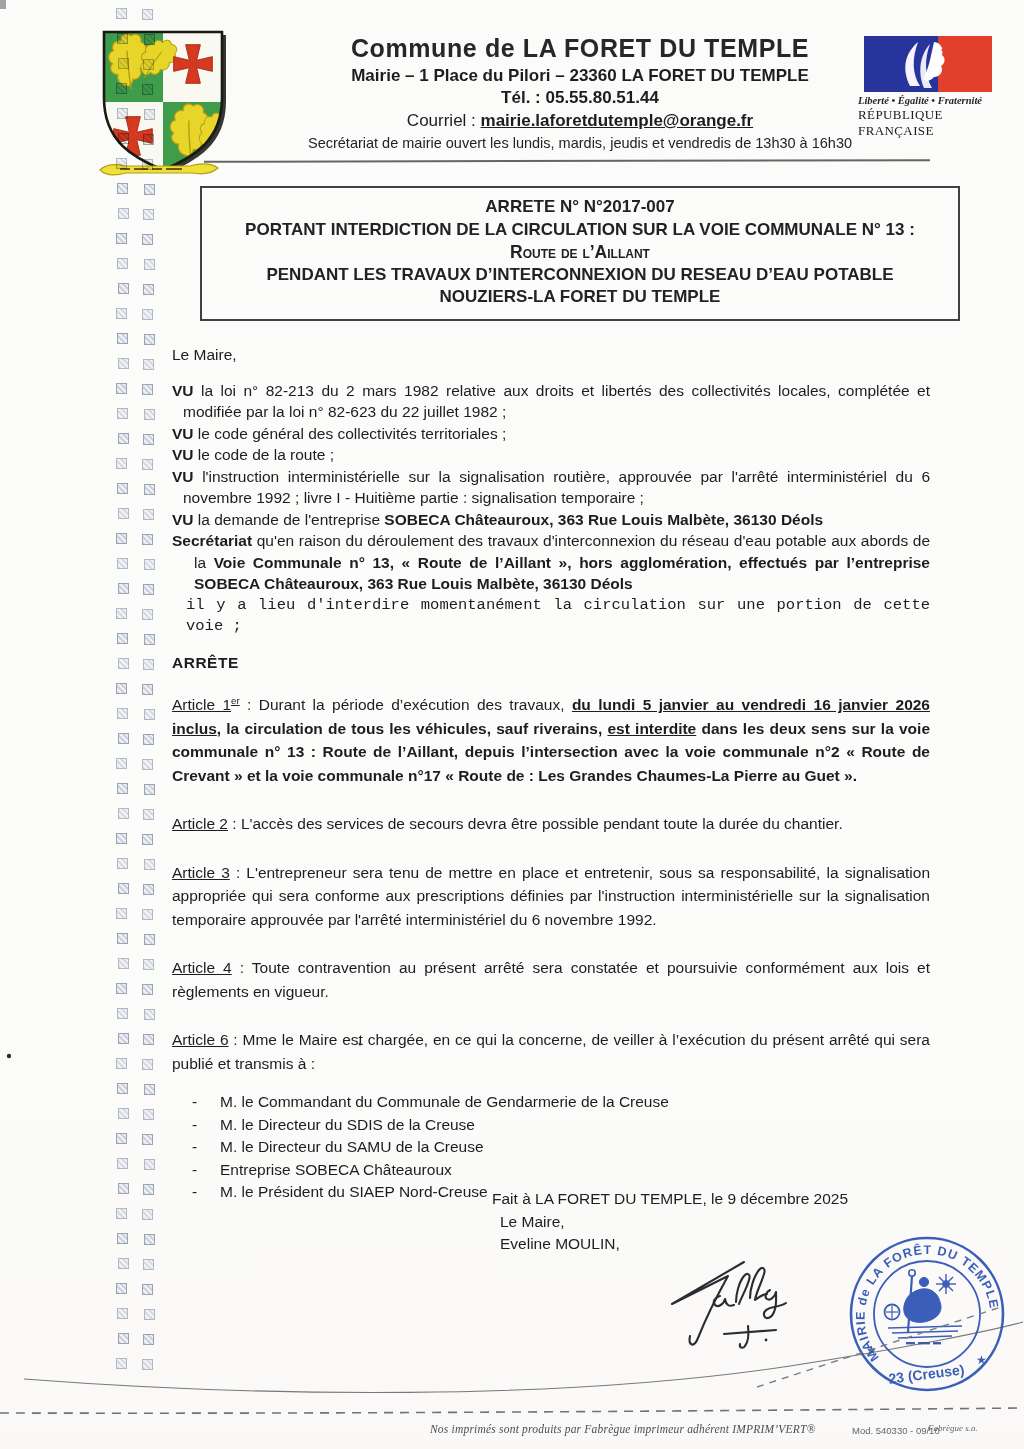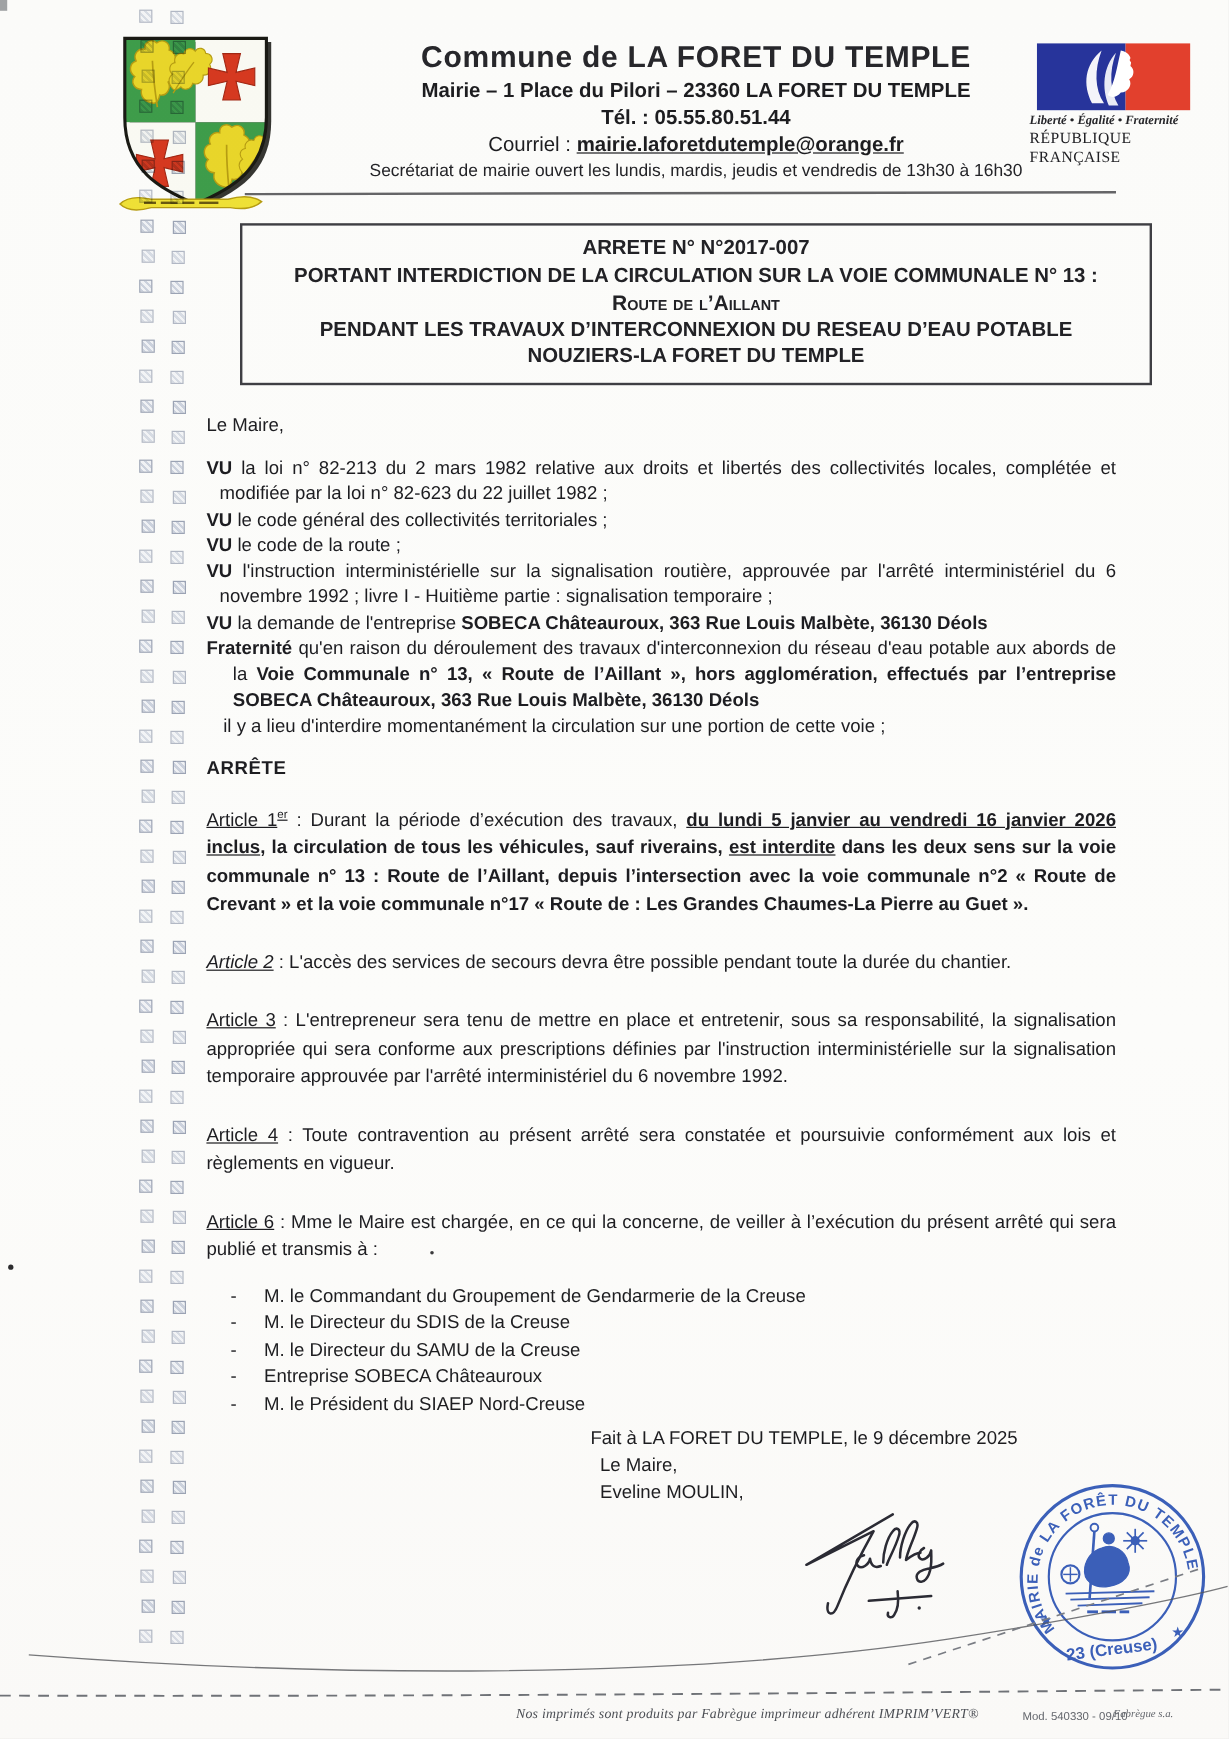--- a/index.html
+++ b/index.html
@@ -34,21 +34,21 @@
   .tbox{position:absolute;left:200px;top:186px;width:748px;z-index:5;border:2px solid #3f3f44;
         padding:8px 4px 10px 4px;text-align:center;}
   .tbox div{font-weight:700;font-size:17px;line-height:22.5px;color:#222226;}
   .tbox .sc{font-variant:small-caps;font-size:17.5px;}
   
   .bodycol{position:absolute;left:172px;top:344px;width:758px;z-index:5;}
   .bodycol p{margin:0;font-size:15.5px;line-height:21.5px;text-align:justify;color:#1d1d21;}
   .salut{margin-bottom:14px !important;text-align:left !important;}
   .vu{padding-left:11px;text-indent:-11px;}
   .consid{padding-left:22px;text-indent:-22px;}
-  .ilya{padding-left:14px;text-align:center;}
+  .ilya{padding-left:14px;text-align:center;font-family:Liberation Mono, monospace;}
   .vu1{margin-top:0 !important;}
   .gap{height:12px;}
   .arrete{font-size:18px;font-weight:700;text-align:center;letter-spacing:.5px;
           margin:14px 0 16px 0 !important;}
   .art{line-height:23.5px !important;margin-bottom:13px !important;}
   .recips{margin:16px 0 0 20px;}
   .recip{display:flex;font-size:15.5px;line-height:22.5px;}
   .recip .dash{width:28px;flex:none;}
   
   .closing{position:absolute;left:492px;top:1188px;z-index:5;font-size:15.5px;line-height:22.5px;}
@@ -249,36 +249,36 @@
     <div>NOUZIERS-LA FORET DU TEMPLE</div>
   </div>
 
   <div class="bodycol">
     <p class="salut">Le Maire,</p>
     <p class="vu vu1"><span style="font-weight: 700;">VU</span><span> la loi n° 82-213 du 2 mars 1982 relative aux droits et libertés des collectivités locales, complétée et modifiée par la loi n° 82-623 du 22 juillet 1982 ;</span></p>
     <p class="vu"><span style="font-weight: 700;">VU</span><span> le code général des collectivités territoriales ;</span></p>
     <p class="vu"><span style="font-weight: 700;">VU</span><span> le code de la route ;</span></p>
     <p class="vu"><span style="font-weight: 700;">VU</span><span> l'instruction interministérielle sur la signalisation routière, approuvée par l'arrêté interministériel du 6 novembre 1992 ; livre I - Huitième partie : signalisation temporaire ;</span></p>
     <p class="vu"><span style="font-weight: 700;">VU</span><span> la demande de l'entreprise </span><span style="font-weight: 700;">SOBECA Châteauroux,  363 Rue Louis Malbète, 36130 Déols</span></p>
-    <p class="consid"><span style="font-weight: 700;">Fraternité</span><span> qu'en raison du déroulement des travaux d'interconnexion du réseau d'eau potable aux abords de la </span><span style="font-weight: 700;">Voie Communale n° 13, « Route de l’Aillant », hors agglomération, effectués par l’entreprise SOBECA Châteauroux,  363 Rue Louis Malbète, 36130 Déols</span></p>
+    <p class="consid"><span style="font-weight: 700;">Secrétariat</span><span> qu'en raison du déroulement des travaux d'interconnexion du réseau d'eau potable aux abords de la </span><span style="font-weight: 700;">Voie Communale n° 13, « Route de l’Aillant », hors agglomération, effectués par l’entreprise SOBECA Châteauroux,  363 Rue Louis Malbète, 36130 Déols</span></p>
     <p class="ilya"><span>il y a lieu d'interdire momentanément la circulation sur une portion de cette voie ;</span></p>
     <p class="arrete">ARRÊTE</p>
     <p class="art"><span style="text-decoration: underline;">Article 1</span><span style="text-decoration: underline; vertical-align: super; font-size: 0.62em;">er</span><span> : Durant la période d’exécution des travaux, </span><span style="font-weight: 700; text-decoration: underline;">du lundi 5 janvier au vendredi 16 janvier 2026 inclus</span><span style="font-weight: 700;">, la circulation de tous les véhicules, sauf riverains, </span><span style="font-weight: 700; text-decoration: underline;">est interdite</span><span style="font-weight: 700;"> dans les deux sens sur la voie communale n° 13 : Route de l’Aillant, depuis l’intersection avec la voie communale n°2 « Route de Crevant » et la voie communale n°17 « Route de : Les Grandes Chaumes-La Pierre au Guet ».</span></p>
     <div class="gap"></div>
-    <p class="art"><span style="text-decoration: underline; font-style: italic;">Article 2</span><span> : L'accès des services de secours devra être possible pendant toute la durée du chantier.</span></p>
+    <p class="art"><span style="text-decoration: underline;">Article 2</span><span> : L'accès des services de secours devra être possible pendant toute la durée du chantier.</span></p>
     <div class="gap"></div>
     <p class="art"><span style="text-decoration: underline;">Article 3</span><span> : L'entrepreneur sera tenu de mettre en place et entretenir, sous sa responsabilité, la signalisation appropriée qui sera conforme aux prescriptions définies par l'instruction interministérielle sur la signalisation temporaire approuvée par l'arrêté interministériel du 6 novembre 1992.</span></p>
     <div class="gap"></div>
     <p class="art"><span style="text-decoration: underline;">Article 4</span><span> : Toute contravention au présent arrêté sera constatée et poursuivie conformément aux lois et règlements en vigueur.</span></p>
     <div class="gap"></div>
     <p class="art"><span style="text-decoration: underline;">Article 6</span><span> : Mme le Maire est chargée, en ce qui la concerne, de veiller à l’exécution du présent arrêté qui sera publié et transmis à :</span></p>
     <div class="recips">
         <div class="recip">
           <span class="dash">-</span>
-          <span>M. le Commandant du Groupement de Gendarmerie de la Creuse</span>
+          <span>M. le Commandant du Communale de Gendarmerie de la Creuse</span>
         </div>
         <div class="recip">
           <span class="dash">-</span>
           <span>M. le Directeur du SDIS de la Creuse</span>
         </div>
         <div class="recip">
           <span class="dash">-</span>
           <span>M. le Directeur du SAMU de la Creuse</span>
         </div>
         <div class="recip">

